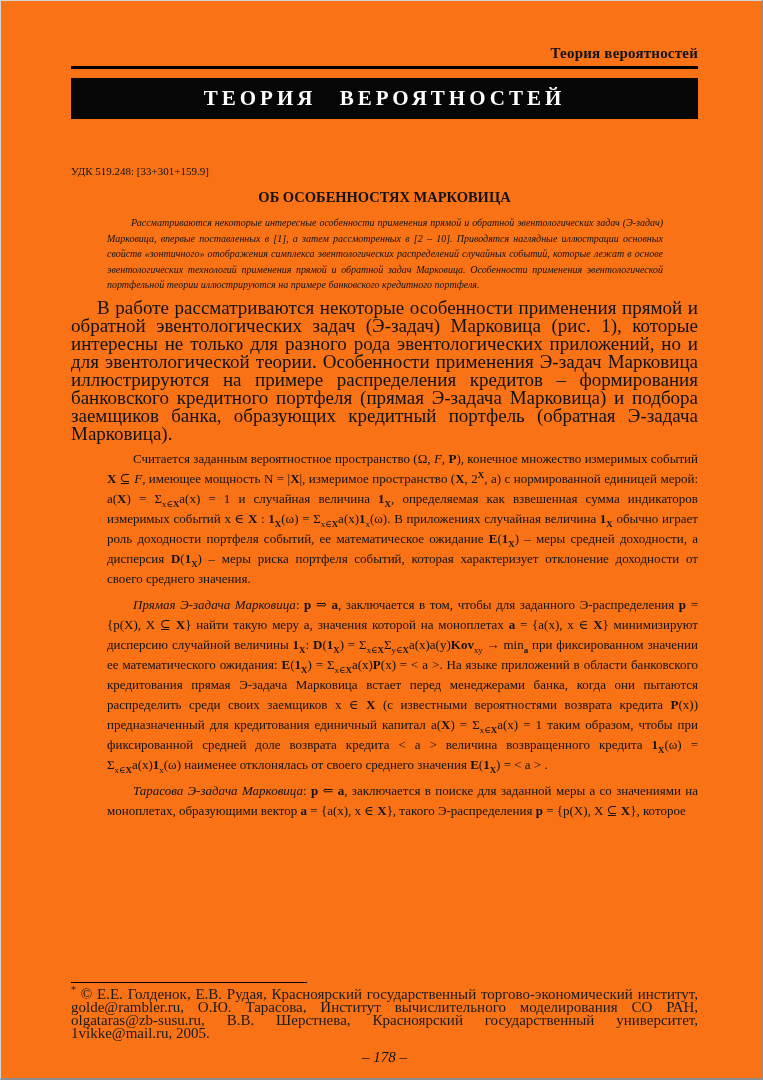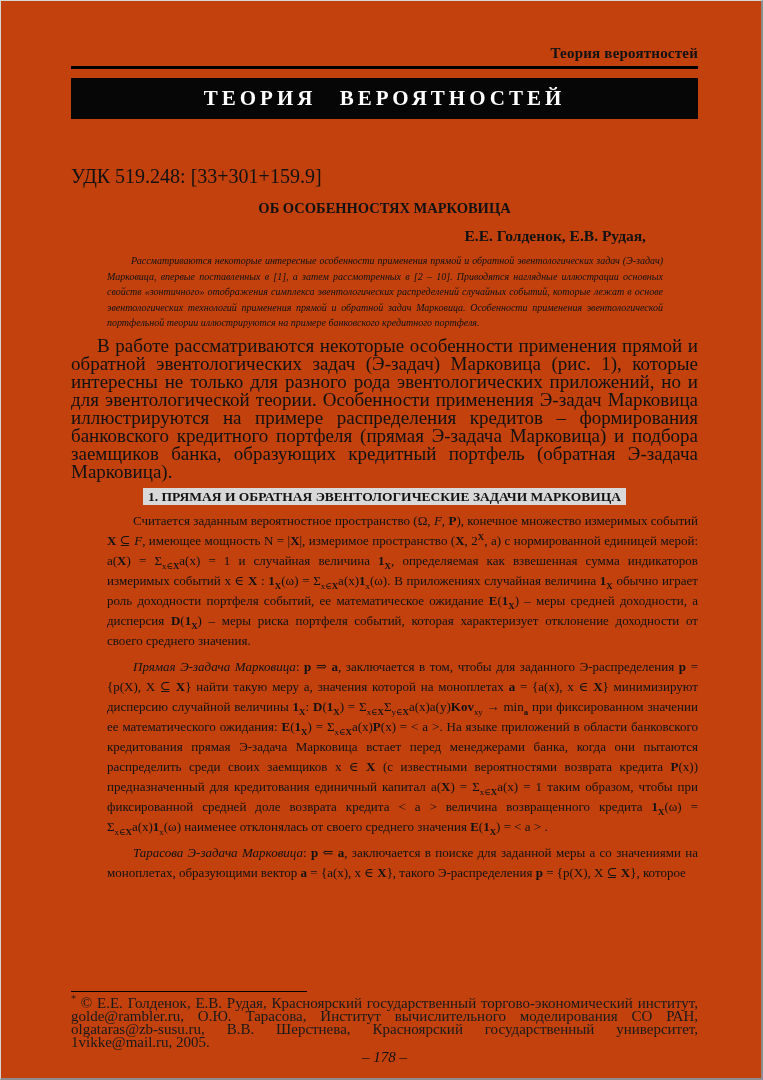--- a/index.html
+++ b/index.html
@@ -1,45 +1,45 @@
 <!DOCTYPE html>
 <html><head>
 <meta charset="utf-8">
 <style>
   * { box-sizing: border-box; }
   html, body { margin:0; padding:0; background:#ffffff; }
   .page {
     width:763px; height:1080px; overflow:hidden;
-    background:#c2410c; color:#121212;
+    background:#f97316; color:#121212;
     font-family:"Liberation Serif","DejaVu Serif",serif;
     padding:44px 63px 12px 70px;
     display:flex; flex-direction:column;
     border:1px solid #d6d6d6; border-right:2px solid #8d8d8d; border-bottom:2px solid #8d8d8d;
   }
   .running-header { text-align:right; font-weight:bold; font-size:15px; letter-spacing:.2px; padding-bottom:4px; }
   .header-rule { border-top:3px solid #000; height:0; }
   .banner {
     margin-top:9px; background:#060606; color:#fff; height:41px;
     display:flex; align-items:center; justify-content:center;
     font-weight:bold; font-size:21px; letter-spacing:4px; word-spacing:14px;
   }
-  .udc { margin-top:46px; font-size:20px; }
+  .udc { margin-top:46px; font-size:11px; }
   .title { margin:12px 0 0; text-align:center; font-size:14.5px; font-weight:bold; line-height:17px; }
   .authors { margin-top:9px; text-align:right; padding-right:52px; font-weight:bold; font-size:15.5px; line-height:19px; }
   .authors sup { font-size:70%; }
   .abstract { margin:8px 35px 0 36px; font-style:italic; font-size:10px; line-height:15.5px; text-align:justify; text-indent:24px; }
   .body-par { margin:6px 0 0; font-size:19px; line-height:18px; text-align:justify; text-indent:26px; }
   .math { font-size:13px; line-height:20px;margin-left:36px; }
   sub, sup { line-height:0; font-size:68%; }
   .section-heading { margin:8px 0 2px; text-align:center; font-size:13.5px; font-weight:bold; }
   .section-heading .hl { background:#d9d9d9; padding:1px 5px; }
   footer { margin-top:auto; }
   .footnote-rule { width:236px; border-top:1.5px solid #000; height:0; margin-bottom:5px; }
   .footnote { font-size:15px; line-height:13px; text-align:justify; color:#1a1a1a; }
-  .page-number { text-align:center; font-style:italic; font-size:15px; }
+  .page-number { margin-top:9px; text-align:center; font-style:italic; font-size:15px; }
 </style>
 </head>
 <body>
 
 <div class="page">
 
   <header>
     <div class="running-header">Теория вероятностей</div>
     <div class="header-rule"></div>
     <div class="banner">
@@ -48,30 +48,26 @@
   </header>
 
   <main>
     <div class="udc">УДК 519.248: [33+301+159.9]</div>
 
     <h1 class="title">
       <span>ОБ ОСОБЕННОСТЯХ МАРКОВИЦА</span><br>
     </h1>
 
     <div class="authors">
-      <div>Е.Е. Голденок, Е.В. Рудая,</div>
     </div>
 
     <p class="abstract">Рассматриваются некоторые интересные особенности применения прямой и обратной эвентологических задач (Э-задач) Марковица, впервые поставленных в [1], а затем рассмотренных в [2 – 10]. Приводятся наглядные иллюстрации основных свойств «зонтичного» отображения симплекса эвентологических распределений случайных событий, которые лежат в основе эвентологических технологий применения прямой и обратной задач Марковица. Особенности применения эвентологической портфельной теории  иллюстрируются на примере банковского кредитного портфеля.</p>
 
     <p class="body-par">В работе рассматриваются некоторые особенности применения прямой и обратной эвентологических задач (Э-задач) Марковица (рис. 1), которые интересны не только для разного рода эвентологических приложений, но и для эвентологической теории. Особенности применения Э-задач Марковица иллюстрируются на примере распределения кредитов – формирования банковского кредитного портфеля (прямая Э-задача Марковица) и подбора заемщиков банка, образующих кредитный портфель (обратная Э-задача Марковица).</p>
 
-    <h2 class="section-heading">
-      <span class="hl">1. ПРЯМАЯ И ОБРАТНАЯ ЭВЕНТОЛОГИЧЕСКИЕ ЗАДАЧИ МАРКОВИЦА</span>
-    </h2>
 
     <p class="body-par math">Считается заданным вероятностное пространство (Ω, <i>F</i>, <b>P</b>),  конечное множество измеримых событий <b>X</b> ⊆ <i>F</i>, имеющее мощность N = |<b>X</b>|, измеримое пространство (<b>X</b>, 2<sup><b>X</b></sup>, a) с нормированной единицей мерой: a(<b>X</b>) = Σ<sub>x∈<b>X</b></sub>a(x) = 1 и случайная величина <b>1</b><sub><b>X</b></sub>, определяемая как взвешенная сумма индикаторов измеримых событий  x ∈ <b>X</b> : <b>1</b><sub><b>X</b></sub>(ω) = Σ<sub>x∈<b>X</b></sub>a(x)<b>1</b><sub>x</sub>(ω). В приложениях случайная величина <b>1</b><sub><b>X</b></sub> обычно играет роль доходности портфеля событий, ее математическое ожидание <b>E</b>(<b>1</b><sub><b>X</b></sub>) – меры средней доходности, а дисперсия <b>D</b>(<b>1</b><sub><b>X</b></sub>) – меры риска портфеля событий, которая характеризует отклонение доходности от своего среднего значения.</p>
 
     <p class="body-par math"><i>Прямая Э-задача Марковица</i>: <b>p</b> ⇒ <b>a</b>,  заключается в том, чтобы для заданного Э-распределения <b>p</b> = {p(X), X ⊆ <b>X</b>}  найти такую меру  a,  значения которой на моноплетах  <b>a</b> = {a(x), x ∈ <b>X</b>}  минимизируют дисперсию случайной величины <b>1</b><sub><b>X</b></sub>: <b>D</b>(<b>1</b><sub><b>X</b></sub>) = Σ<sub>x∈<b>X</b></sub>Σ<sub>y∈<b>X</b></sub>a(x)a(y)<b>Kov</b><sub>xy</sub>  →  min<sub><b>a</b></sub>  при фиксированном значении ее математического ожидания: <b>E</b>(<b>1</b><sub><b>X</b></sub>) = Σ<sub>x∈<b>X</b></sub>a(x)<b>P</b>(x) = &lt; a &gt;. На языке приложений в области банковского кредитования прямая Э-задача Марковица встает перед менеджерами банка, когда они пытаются распределить среди своих заемщиков  x ∈ <b>X</b>  (с известными вероятностями возврата кредита  <b>P</b>(x)) предназначенный для кредитования единичный капитал  a(<b>X</b>) = Σ<sub>x∈<b>X</b></sub>a(x) = 1  таким образом, чтобы при фиксированной средней доле возврата кредита  &lt; a &gt;  величина возвращенного кредита  <b>1</b><sub><b>X</b></sub>(ω) = Σ<sub>x∈<b>X</b></sub>a(x)<b>1</b><sub>x</sub>(ω)  наименее отклонялась от своего среднего значения  <b>E</b>(<b>1</b><sub><b>X</b></sub>) = &lt; a &gt; .</p>
 
     <p class="body-par math"><i>Тарасова Э-задача Марковица</i>:  <b>p</b> ⇐ <b>a</b>,  заключается в поиске для заданной меры  a  со значениями на моноплетах, образующими вектор  <b>a</b> = {a(x), x ∈ <b>X</b>},  такого Э-распределения  <b>p</b> = {p(X), X ⊆ <b>X</b>},  которое</p>
   </main>
 
   <footer>
     <div class="footnote-rule"></div>

